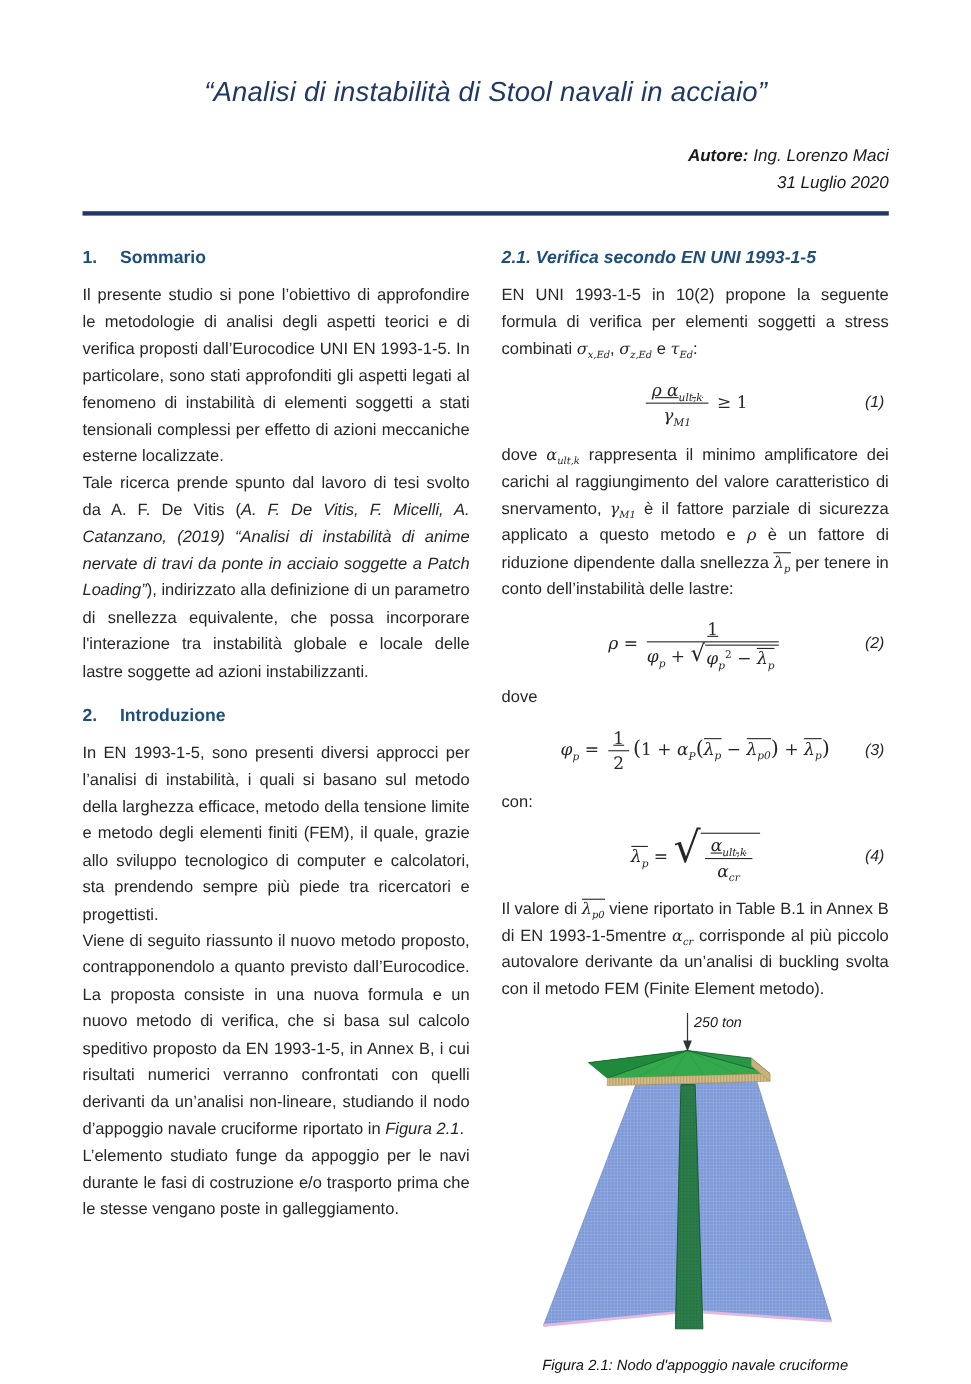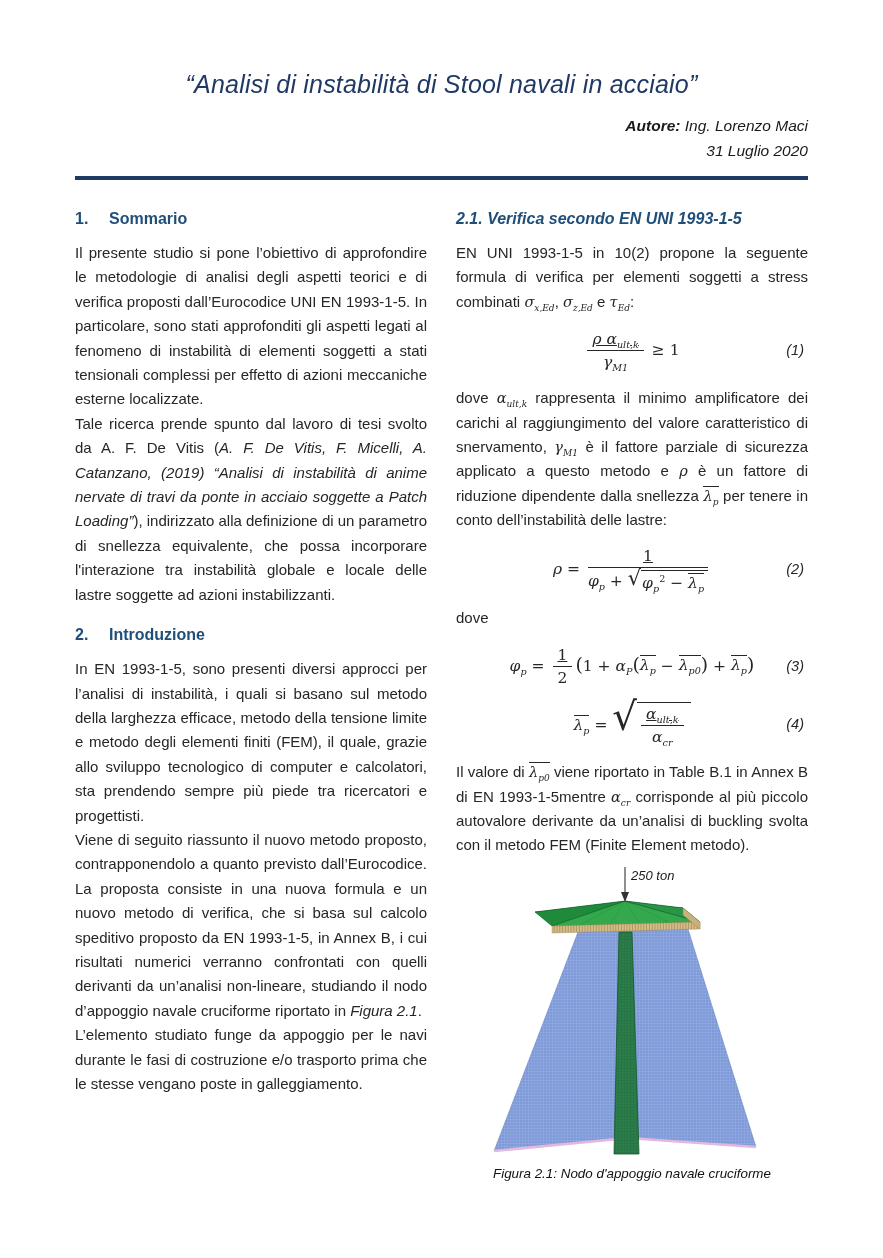--- a/index.html
+++ b/index.html
@@ -10,21 +10,21 @@
   .page{width:733px;margin:0 auto;padding-top:70px;}
 
   
   .title{
     margin:0;text-align:center;
     font-size:25px;font-weight:normal;font-style:italic;
     color:#1F3864;letter-spacing:.2px;
   }
 
   
-  .author{margin-top:14px;text-align:right;font-size:15.5px;line-height:25px;font-style:italic;color:#1a1a1a;}
+  .author{margin-top:30px;text-align:right;font-size:15.5px;line-height:25px;font-style:italic;color:#1a1a1a;}
   .author .b{font-weight:bold;}
 
   
   .rule{margin:13px 0 0;border:none;border-top:4px solid #1F3864;}
 
   
   .cols{display:flex;gap:29px;margin-top:30px;}
   .col{width:352px;}
 
   h2.sec{
@@ -62,21 +62,21 @@
   .ol{display:inline-block;border-top:1.3px solid #262626;padding-top:1px;line-height:1.1;text-align:right;}
   .sq{display:inline-flex;align-items:flex-start;}
   .rad{font-size:1.35em;line-height:.9;transform:translateY(-1px);}
   .sqb{display:inline-block;border-top:1.3px solid #262626;padding:2px 4px 0 1px;}
   .sq4 .rad{font-size:2.5em;line-height:.75;transform:translateY(0px);}
   .pb{font-size:1.22em;}
 
   
   figure{margin:6px 0 0;text-align:center;}
   figcaption{
-    margin-top:0;font-size:13.4px;font-style:italic;color:#111;
+    margin-top:12px;font-size:13.4px;font-style:italic;color:#111;
   }
 </style>
 </head>
 <body>
 
 <div class="page">
 
   <h1 class="title">“Analisi di instabilità di Stool navali in acciaio”</h1>
 
   <div class="author">
@@ -124,20 +124,21 @@
         <span class="eqnum">(2)</span>
       </div>
 
       <p class="body short">dove</p>
 
       <div class="eq">
         <span class="f">φ<sub>p</sub> <span class="up">=</span> <span class="frac"><span class="nu up">1</span><span class="de up">2</span></span><span class="pb up">(</span><span class="up">1 +</span> α<sub>P</sub><span class="pb up">(</span><span class="ol">λ<sub>p</sub></span> <span class="up">−</span> <span class="ol">λ<sub>p0</sub></span><span class="pb up">)</span> <span class="up">+</span> <span class="ol">λ<sub>p</sub></span><span class="pb up">)</span></span>
         <span class="eqnum">(3)</span>
       </div>
 
+      <p class="body short">con:</p>
 
       <div class="eq">
         <span class="f"><span class="ol">λ<sub>p</sub></span> <span class="up">=</span> <span class="sq sq4">
               <span class="rad up">√</span>
               <span class="sqb"><span class="frac"><span class="nu">α<sub>ult,k</sub></span><span class="de">α<sub>cr</sub></span></span></span>
             </span></span>
         <span class="eqnum">(4)</span>
       </div>
 
       <p class="body">Il valore di <span class="m"><span class="ol">λ<sub>p0</sub></span></span> viene riportato in Table B.1 in Annex B di EN 1993-1-5mentre <span class="m">α<sub>cr</sub></span> corrisponde al più piccolo autovalore derivante da un’analisi di buckling svolta con il metodo FEM (Finite Element metodo).</p>

